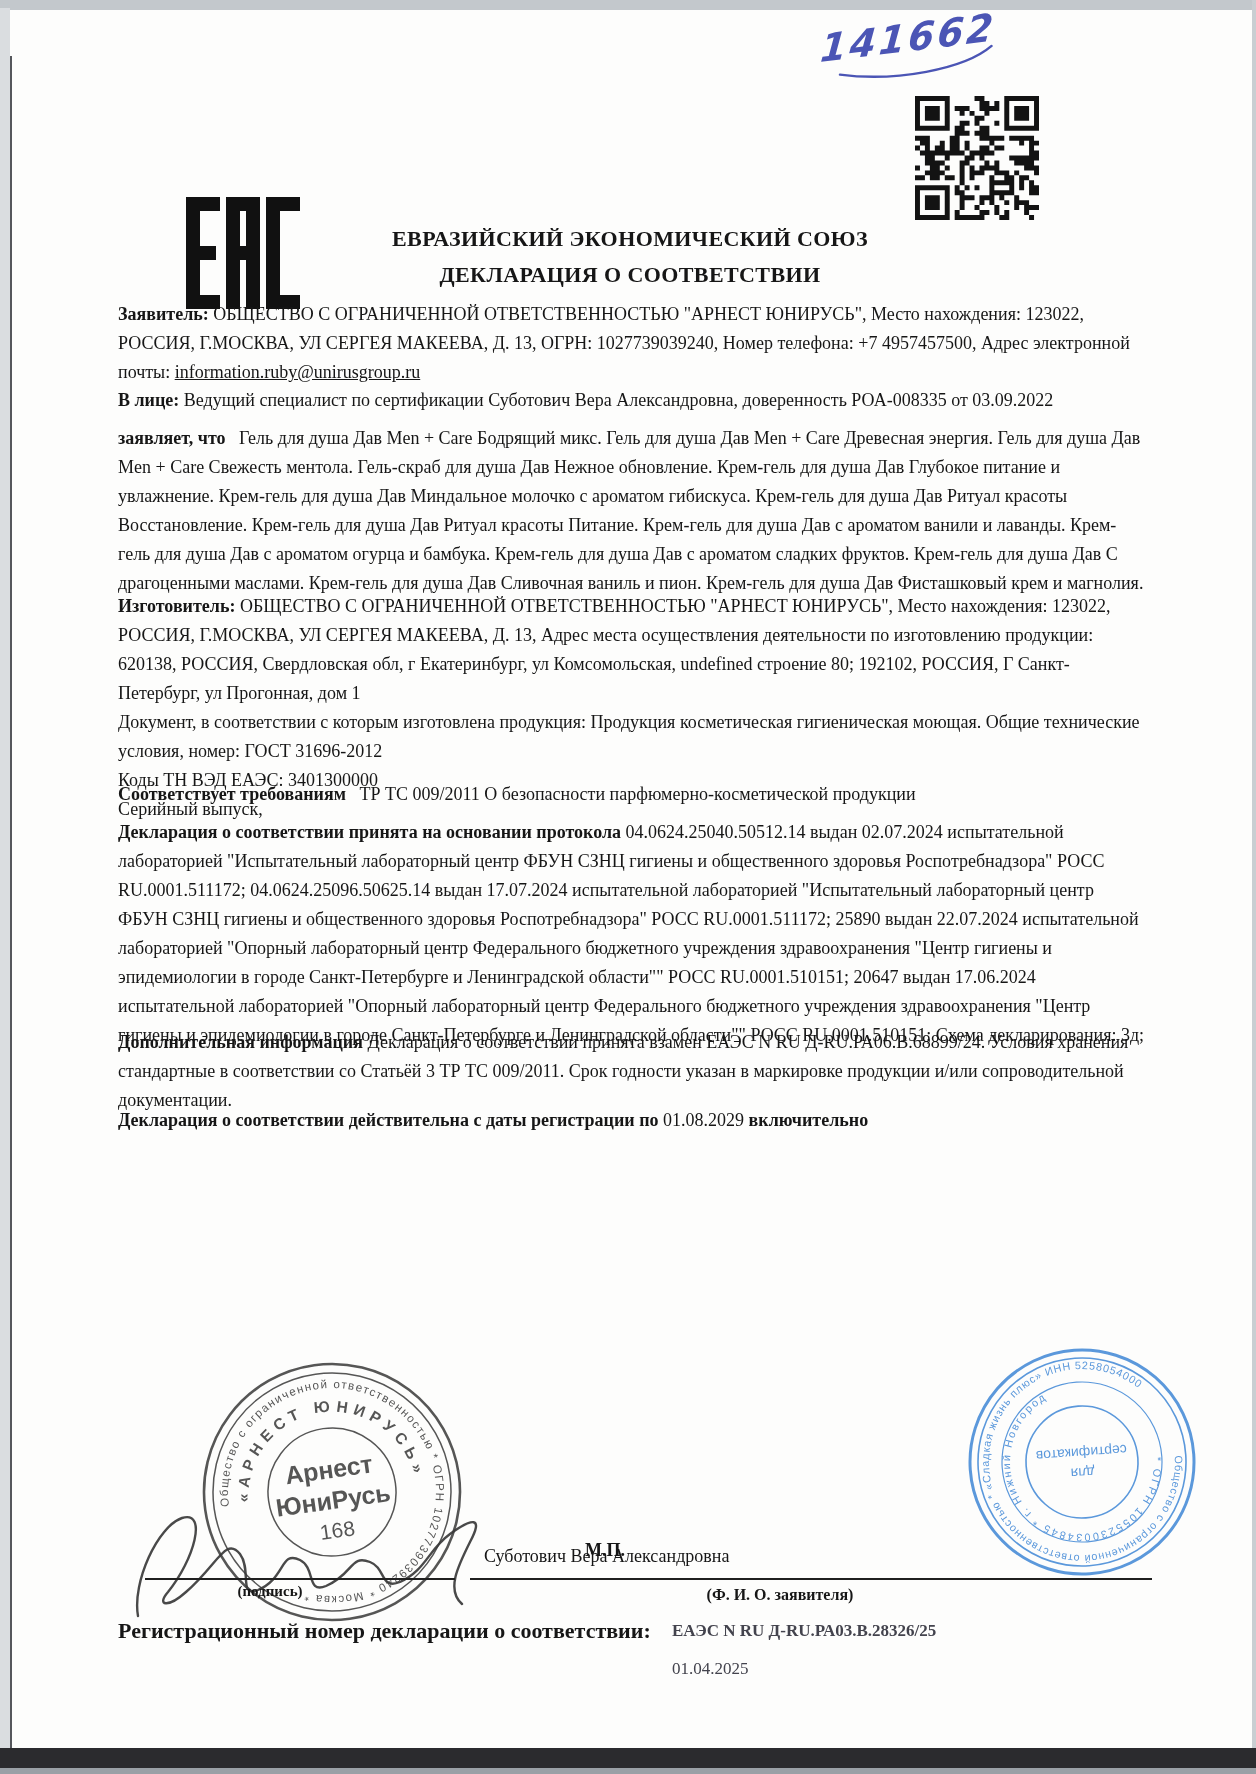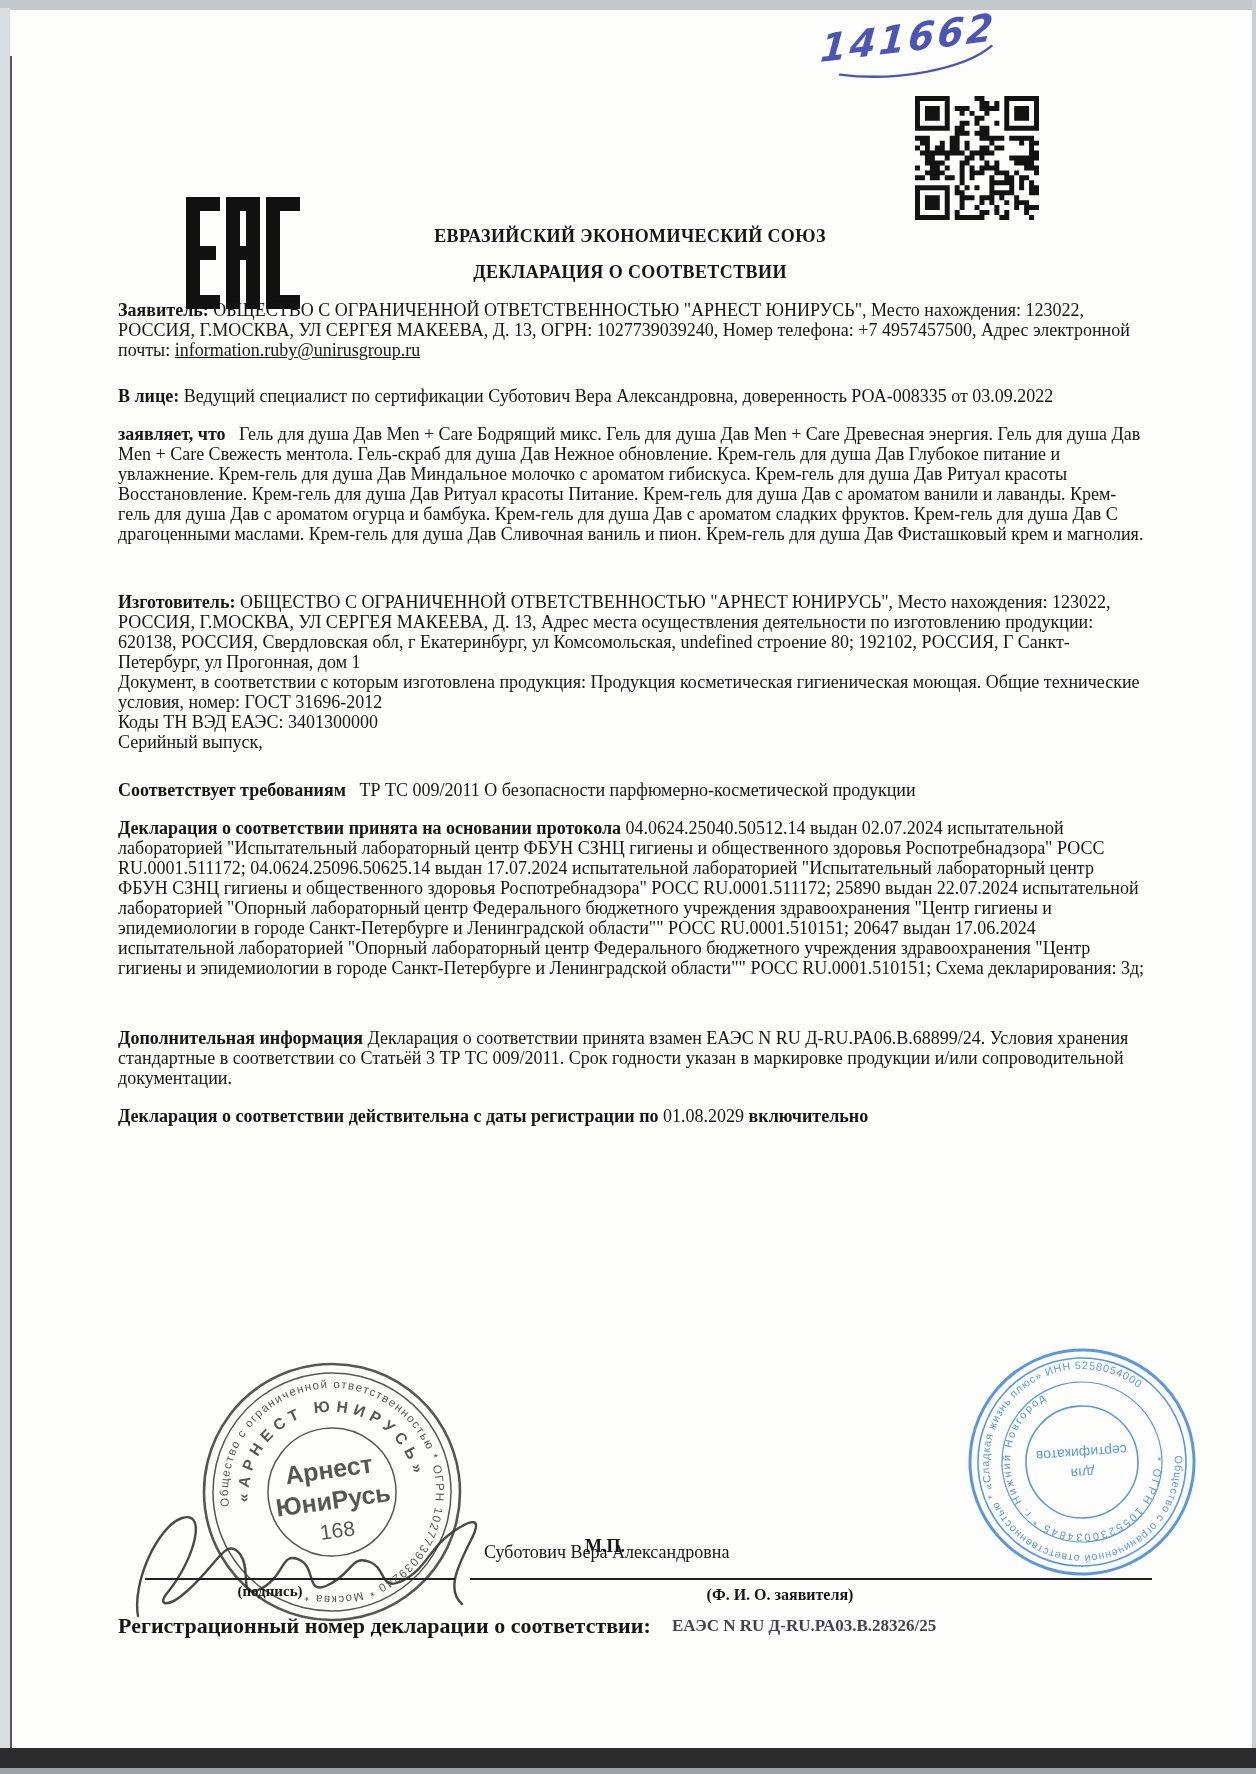--- a/index.html
+++ b/index.html
@@ -16,22 +16,22 @@
   .hand{position:absolute;left:820px;top:16px;transform:rotate(-7deg);color:#4b55b5;}
   .hand .digits{display:inline-block;font-family:"DejaVu Sans",sans-serif;font-style:italic;
         font-weight:600;font-size:38px;letter-spacing:3px;transform:skewX(-12deg);}
   .hand svg{position:absolute;left:10px;top:34px;}
 
   .qr{position:absolute;left:914px;top:96px;width:126px;height:124px;}
 
   .eac{position:absolute;left:186px;top:197px;width:114px;height:112px;}
 
   .center-head{position:absolute;left:150px;width:960px;text-align:center;font-weight:bold;
-        font-size:18px;letter-spacing:.4px;}
-  .para{position:absolute;left:118px;width:1028px;font-size:18px;line-height:20px;}
+        font-size:22px;letter-spacing:.4px;}
+  .para{position:absolute;left:118px;width:1028px;font-size:18px;line-height:29px;}
   .b{font-weight:bold;}
   .email{text-decoration:underline;}
   .val{color:#43434d;}
 
   .sig-line{position:absolute;height:2px;background:#1f1f1f;}
   .small-lab{position:absolute;font-weight:bold;font-size:15px;text-align:center;}
 
   .stamp{position:absolute;}
   .stamp text{font-family:"Liberation Sans",sans-serif;}
 </style>
@@ -168,14 +168,15 @@
         <text font-size="10.8" letter-spacing="2"><textPath href="#bl-band2">* ОГРН 1055230034845 * г. Нижний Новгород</textPath></text>
         <text x="0" y="-6" text-anchor="middle" font-size="14">для</text>
         <text x="0" y="14" text-anchor="middle" font-size="14">сертификатов</text>
       </g>
     </g>
   </svg>
 
   <div class="para b" style="top:1616px;width:560px;font-size:22px;">Регистрационный номер декларации о соответствии:</div>
   <div class="para val" style="left:672px;top:1616px;width:420px;font-size:17px;font-weight:bold;">ЕАЭС N RU Д-RU.РА03.В.28326/25</div>
 
+  <div class="para val" style="left:672px;top:1654px;width:420px;font-size:17px;">01.04.2025</div>
 
 </div>
 
 </body></html>

